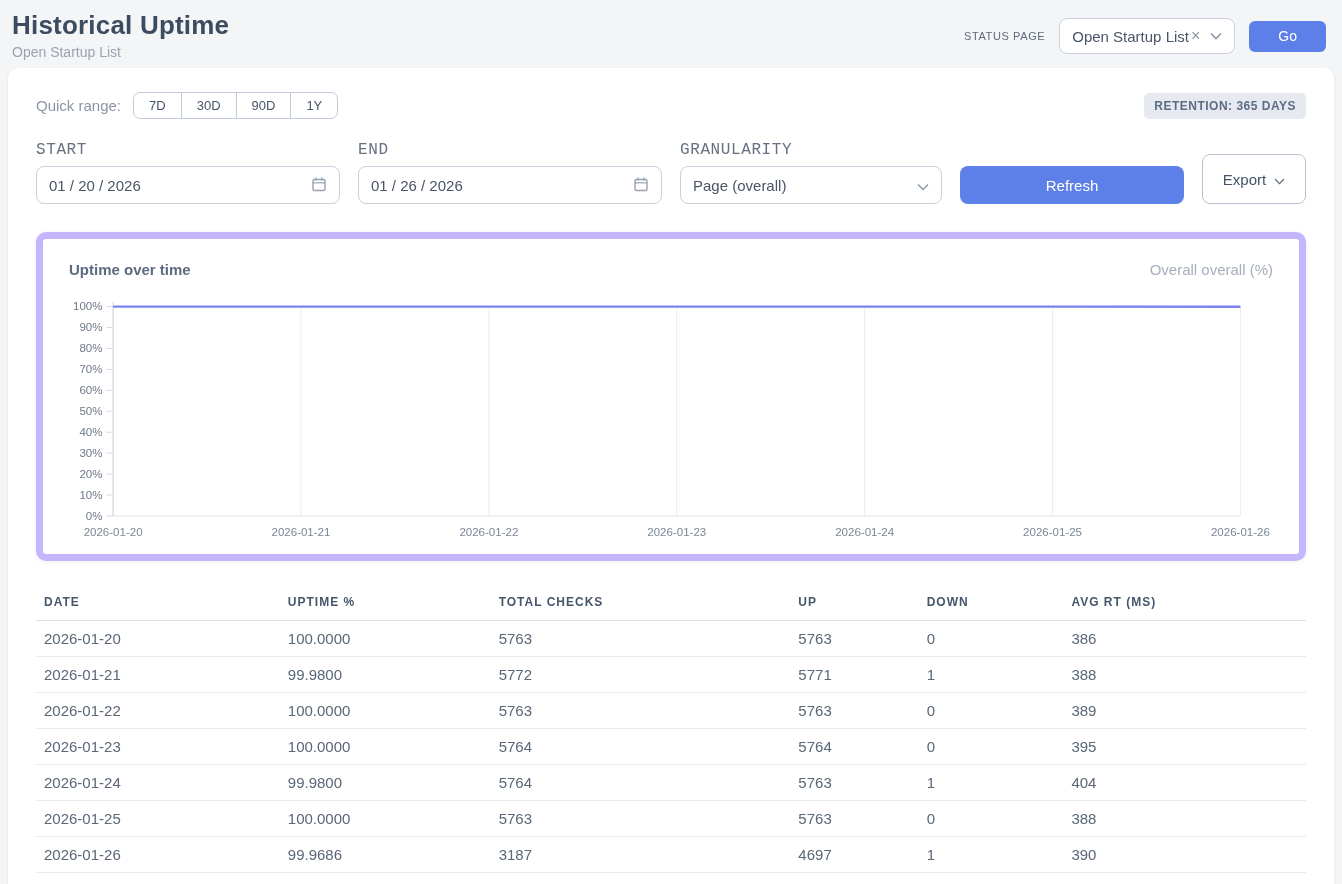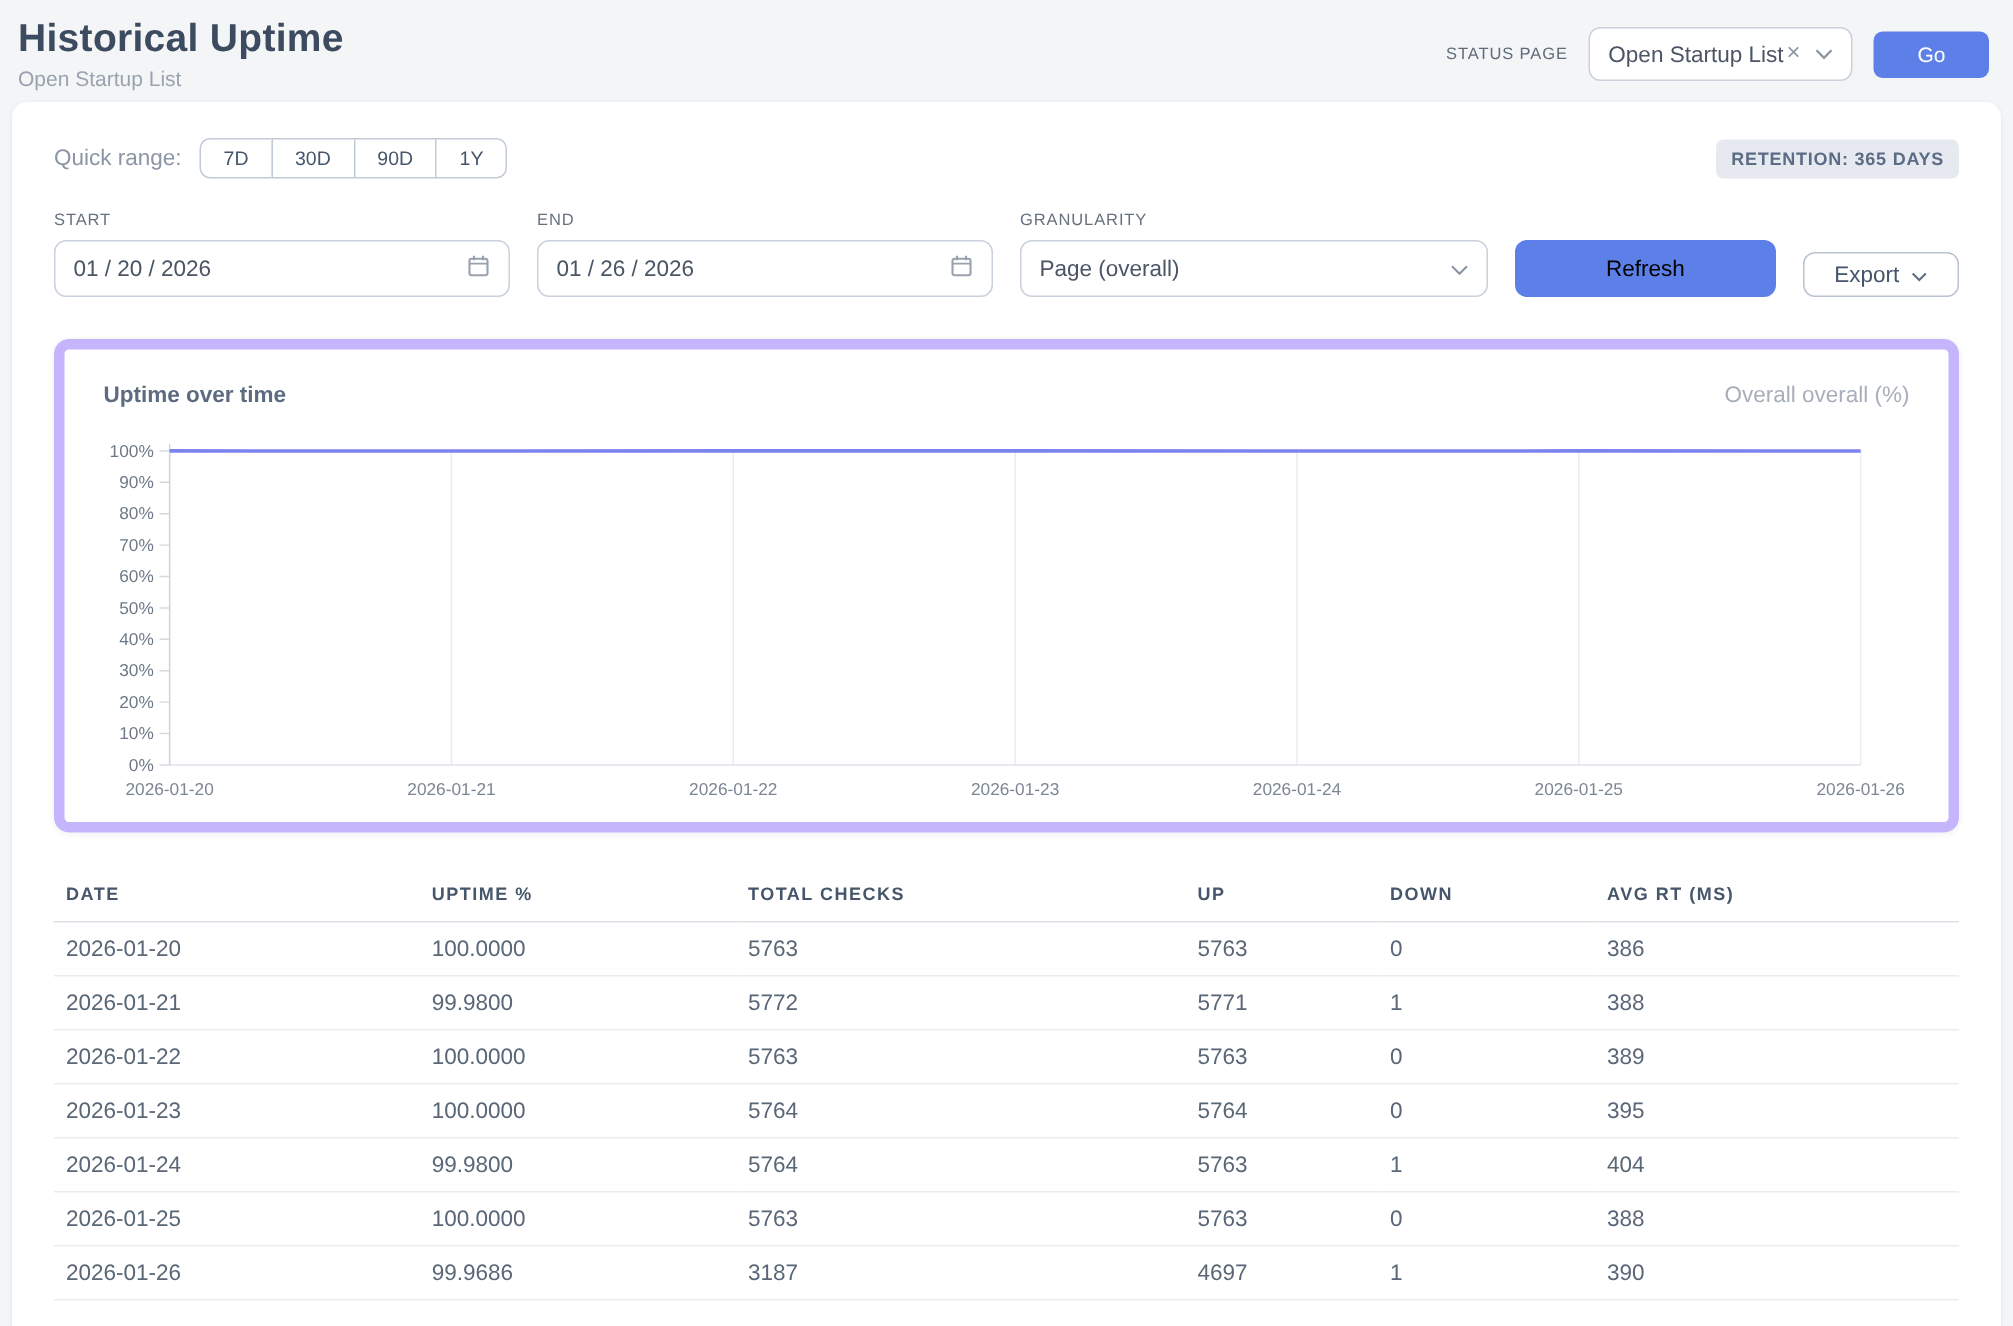--- a/index.html
+++ b/index.html
@@ -34,28 +34,28 @@
   .btn-group { display:flex; margin-left:12px; }
   .btn-group button { height:27px; padding:0 15px; background:#fff; border:1px solid #c2ccd8;
     font-size:13px; color:#45556a; margin-left:-1px; cursor:pointer; font-family:inherit; }
   .btn-group button:first-child { border-top-left-radius:7px; border-bottom-left-radius:7px; margin-left:0; }
   .btn-group button:last-child { border-top-right-radius:7px; border-bottom-right-radius:7px; }
   .retention-badge { margin-left:auto; background:#e6eaf0; color:#5c6c85; font-size:12px; font-weight:700;
     letter-spacing:.5px; padding:6px 10px; border-radius:5px; }
 
   .controls { display:flex; align-items:flex-end; gap:18px; margin-top:22px; }
   .field { display:flex; flex-direction:column; }
-  .field-label { font-size:11px; color:#66707e; letter-spacing:.6px; margin-bottom:7px; font-weight:500; }
+  .field-label { font-size:16px; color:#66707e; letter-spacing:.6px; margin-bottom:7px; font-weight:500;font-family:Liberation Mono, monospace; }
   .input { height:38px; border:1px solid #c9d1dc; border-radius:8px; display:flex; align-items:center;
     justify-content:space-between; padding:0 12px; font-size:15px; color:#4a5566; background:#fff; cursor:text;gap:34px; }
   .w-date { width:304px; }
   .grow { flex:1; }
-  .refresh-btn { width:174px; height:38px; background:var(--accent); color:#000000; border:none; border-radius:8px;
+  .refresh-btn { width:224px; height:38px; background:var(--accent); color:#ffffff; border:none; border-radius:8px;
     font-size:15px; cursor:pointer; font-family:inherit; }
-  .export-btn { width:104px; height:30px; background:#fff; border:1px solid #b9c3d0; border-radius:8px;
+  .export-btn { width:104px; height:50px; background:#fff; border:1px solid #b9c3d0; border-radius:8px;
     font-size:15px; color:#45556a; display:flex; align-items:center; justify-content:center; gap:8px;
     cursor:pointer; font-family:inherit; }
 
   
   .chart-card { margin-top:28px; border:7px solid #c4b5fd; border-radius:10px;
     box-shadow:0 1px 5px rgba(20,30,50,.07); padding:18px 24px 10px; }
   .chart-head { display:flex; justify-content:space-between; align-items:center; padding:4px 2px 14px; }
   .chart-title { font-size:15px; font-weight:700; color:#5d6b80; }
   .chart-legend { font-size:15px; color:#a7afbb; }
   .chart-svg { width:100%; height:252px; display:block; }

